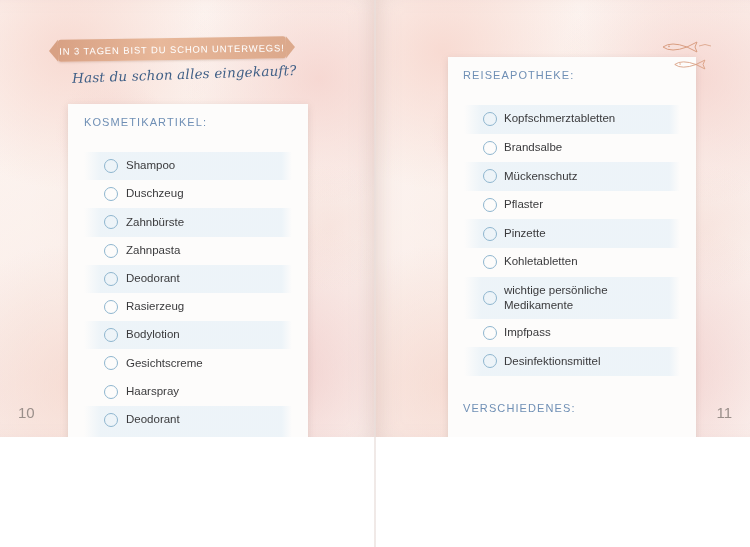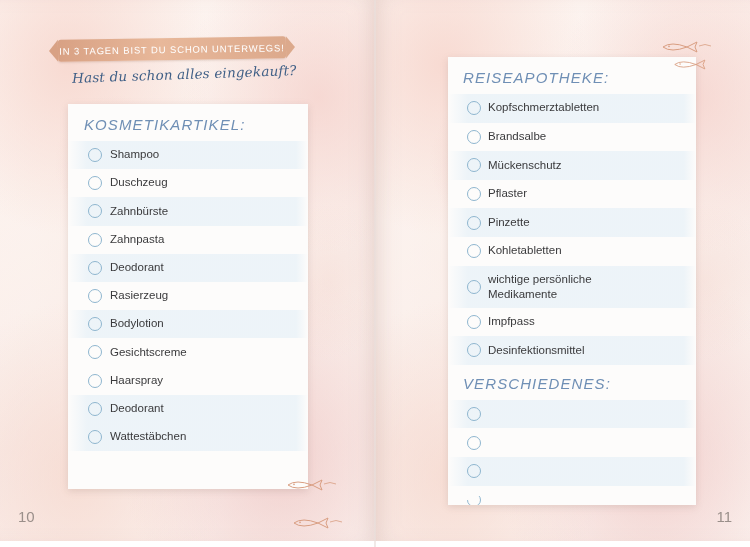--- a/index.html
+++ b/index.html
@@ -16,21 +16,21 @@
   .spread {
     position: relative;
     width: 750px;
     height: 547px;
     display: flex;
     background: #ffffff;
   }
   .page {
     position: relative;
     width: 375px;
-    height: 541px;
+    height: 437px;
     overflow: hidden;
   }
   .page-bg {
     position: absolute;
     inset: 0;
     background:
       radial-gradient(ellipse 55% 45% at 18% 12%, rgba(247,214,205,0.85) 0%, rgba(247,214,205,0) 70%),
       radial-gradient(ellipse 50% 40% at 85% 18%, rgba(244,206,200,0.7) 0%, rgba(244,206,200,0) 72%),
       radial-gradient(ellipse 60% 50% at 75% 85%, rgba(238,198,196,0.75) 0%, rgba(238,198,196,0) 70%),
       radial-gradient(ellipse 55% 45% at 20% 88%, rgba(245,214,203,0.7) 0%, rgba(245,214,203,0) 72%),
@@ -137,33 +137,32 @@
   .torn-bottom {
     position: absolute;
     left: 0;
     bottom: -1px;
     width: 100%;
     height: 14px;
     z-index: 5;
   }
 
   .section-title {
-    font-size: 15px;
+    font-size: 11px;
     letter-spacing: 1.1px;
     color: #6f8fb5;
     padding: 12px 0 8px 16px;
-    font-style: italic;
   }
   .right-card .section-title {
     padding-left: 15px;
   }
 
   .list {
     list-style: none;
-    margin: 0;
+    margin: 16px;
     padding: 0;
   }
   .list-item {
     display: flex;
     align-items: center;
     height: 28.2px;
     padding-left: 42px;
     font-size: 11.5px;
     color: #3a3a3c;
     position: relative;

